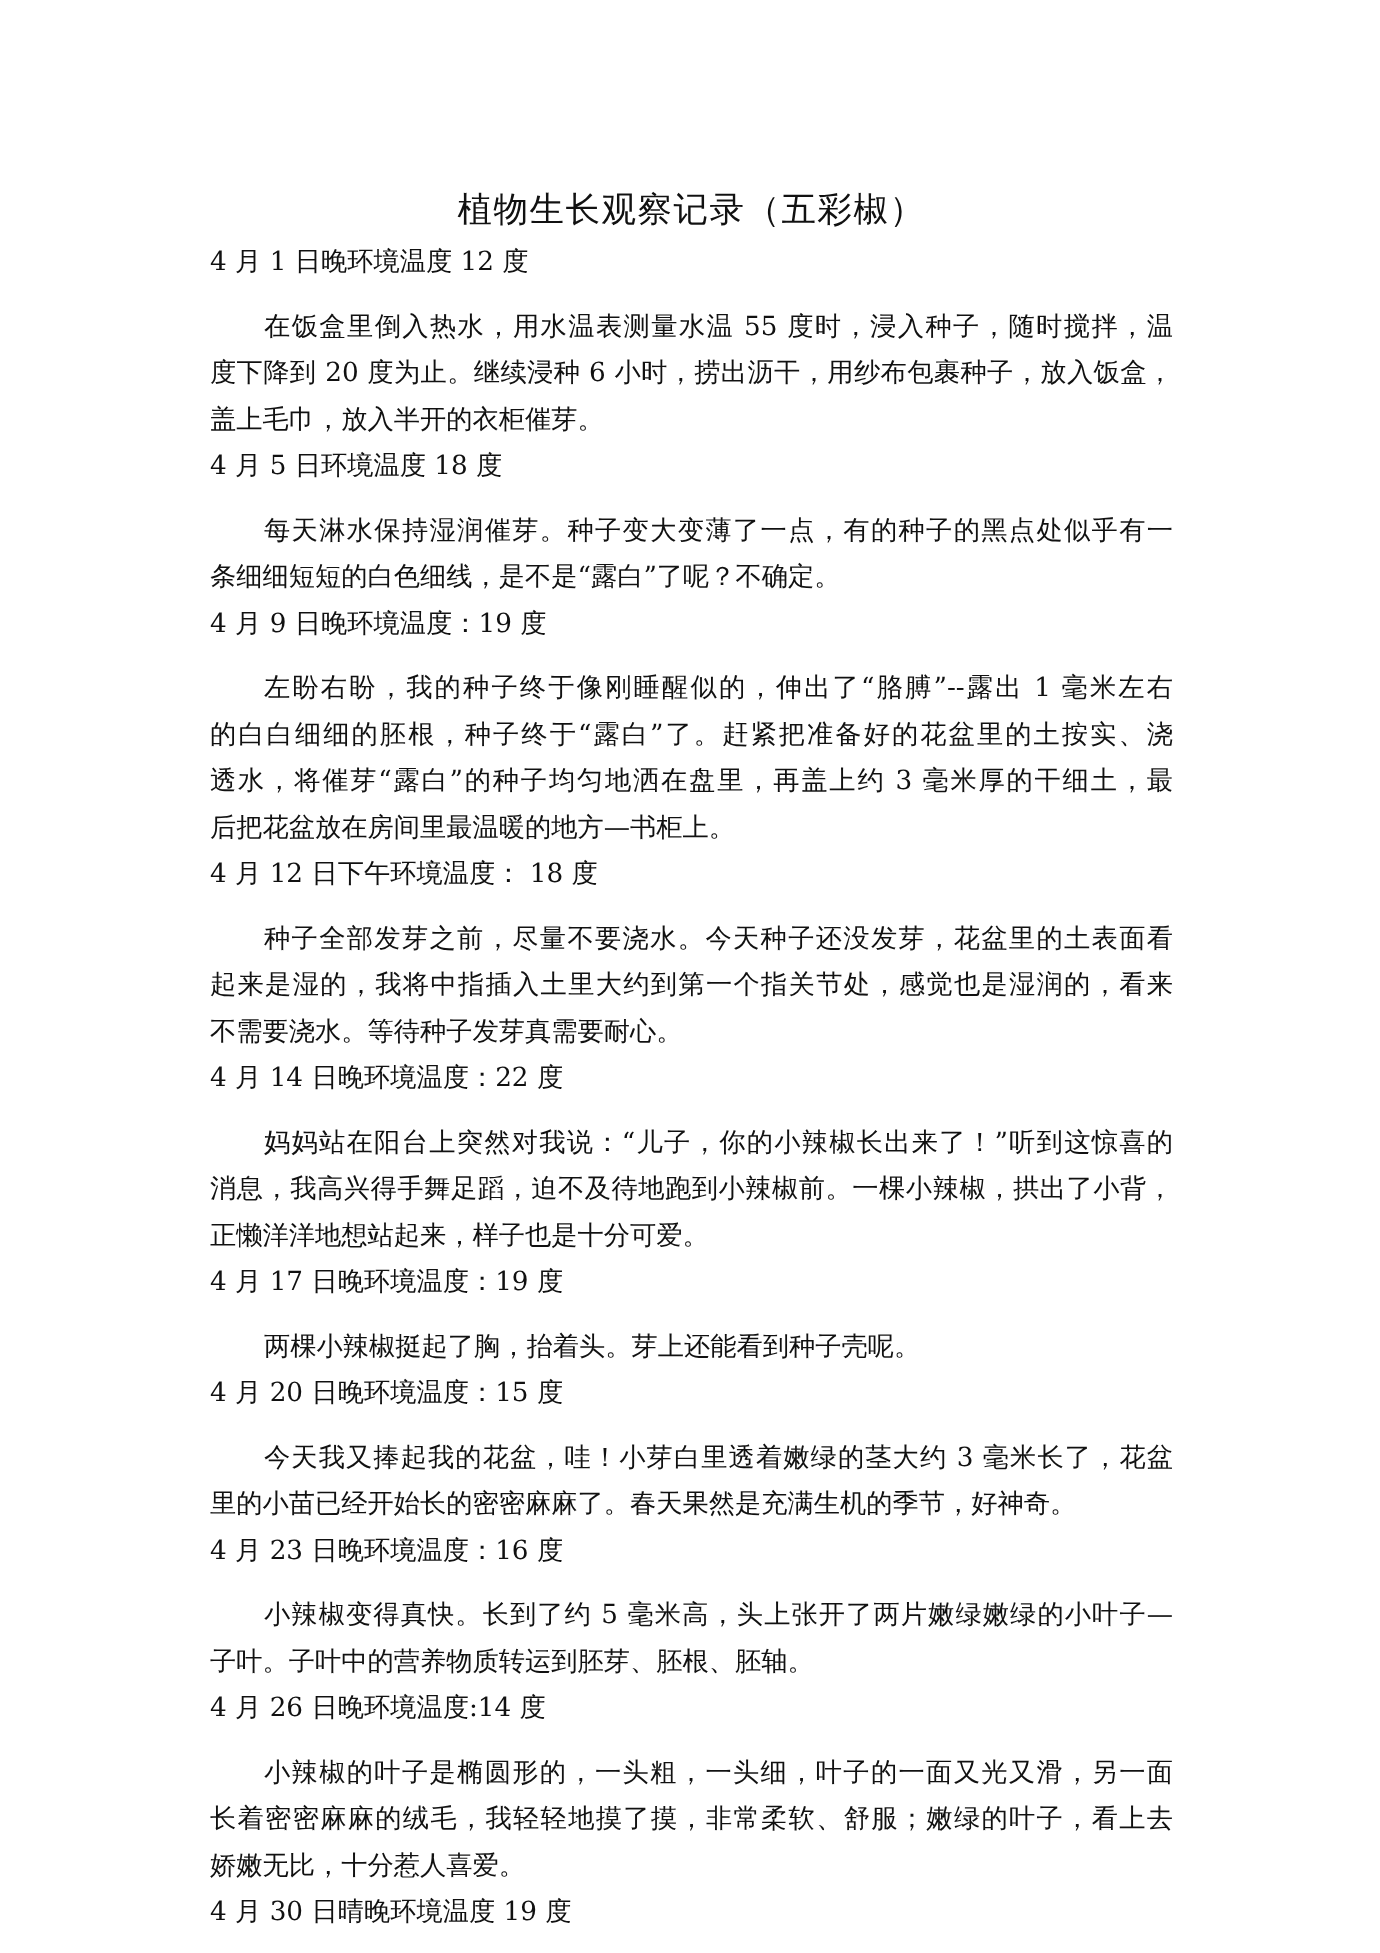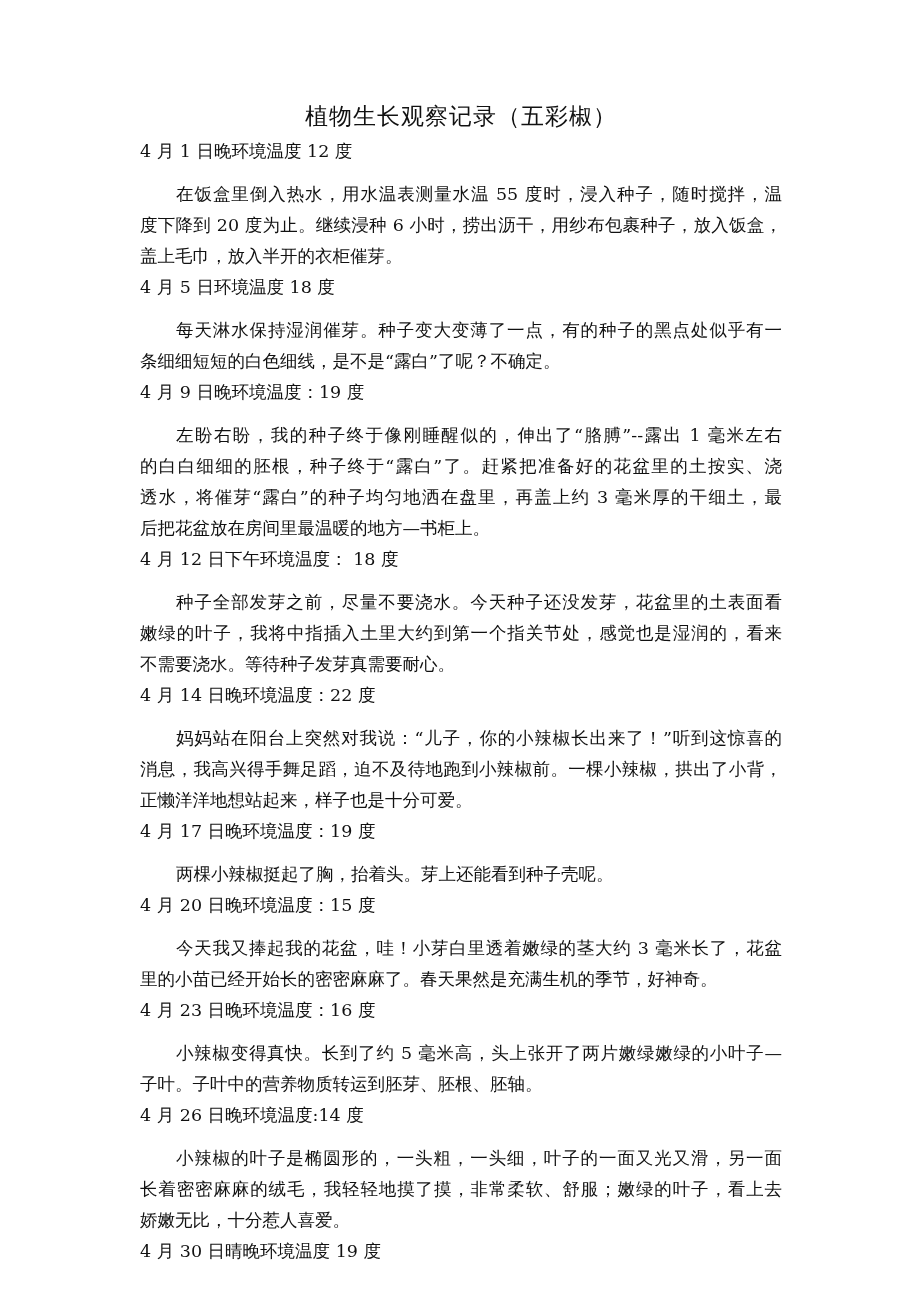--- a/index.html
+++ b/index.html
@@ -1,18 +1,18 @@
 <!DOCTYPE html>
 <html><head>
 <meta charset="utf-8">
 <style>
   html, body { margin: 0; padding: 0; background: #ffffff; }
   body { width: 920px; height: 1302px; position: relative; overflow: hidden;
          font-family: "DejaVu Serif", "Liberation Serif", serif; color: #111; }
-  .page { position: absolute; left: 140px; top: 96px; width: 642px; }
+  .page { position: absolute; left: 140px; top: 120px; width: 642px; }
   .title { text-align: center; font-size: 23px; height: 40px; line-height: 40px;
            letter-spacing: 1px; margin-bottom: 0; }
   .line { font-size: 17.5px; height: 31px; line-height: 31px; white-space: nowrap;
           text-align: justify; text-align-last: justify; }
   .line.last { text-align-last: left; }
   .line.head { text-align-last: left; }
   .line.indent { padding-left: 36px; margin-top: 12px; }
 </style>
 </head>
 <body>
@@ -34,21 +34,21 @@
       <div>
         <div class="line head">4 月 9 日晚环境温度：19 度</div>
         <div class="line indent">左盼右盼，我的种子终于像刚睡醒似的，伸出了“胳膊”--露出 1 毫米左右</div>
         <div class="line">的白白细细的胚根，种子终于“露白”了。赶紧把准备好的花盆里的土按实、浇</div>
         <div class="line">透水，将催芽“露白”的种子均匀地洒在盘里，再盖上约 3 毫米厚的干细土，最</div>
         <div class="line last">后把花盆放在房间里最温暖的地方—书柜上。</div>
       </div>
       <div>
         <div class="line head">4 月 12 日下午环境温度：  18 度</div>
         <div class="line indent">种子全部发芽之前，尽量不要浇水。今天种子还没发芽，花盆里的土表面看</div>
-        <div class="line">嫩绿的叶子，我将中指插入土里大约到第一个指关节处，感觉也是湿润的，看来</div>
+        <div class="line">起来是湿的，我将中指插入土里大约到第一个指关节处，感觉也是湿润的，看来</div>
         <div class="line last">不需要浇水。等待种子发芽真需要耐心。</div>
       </div>
       <div>
         <div class="line head">4 月 14 日晚环境温度：22 度</div>
         <div class="line indent">妈妈站在阳台上突然对我说：“儿子，你的小辣椒长出来了！”听到这惊喜的</div>
         <div class="line">消息，我高兴得手舞足蹈，迫不及待地跑到小辣椒前。一棵小辣椒，拱出了小背，</div>
         <div class="line last">正懒洋洋地想站起来，样子也是十分可爱。</div>
       </div>
       <div>
         <div class="line head">4 月 17 日晚环境温度：19 度</div>

